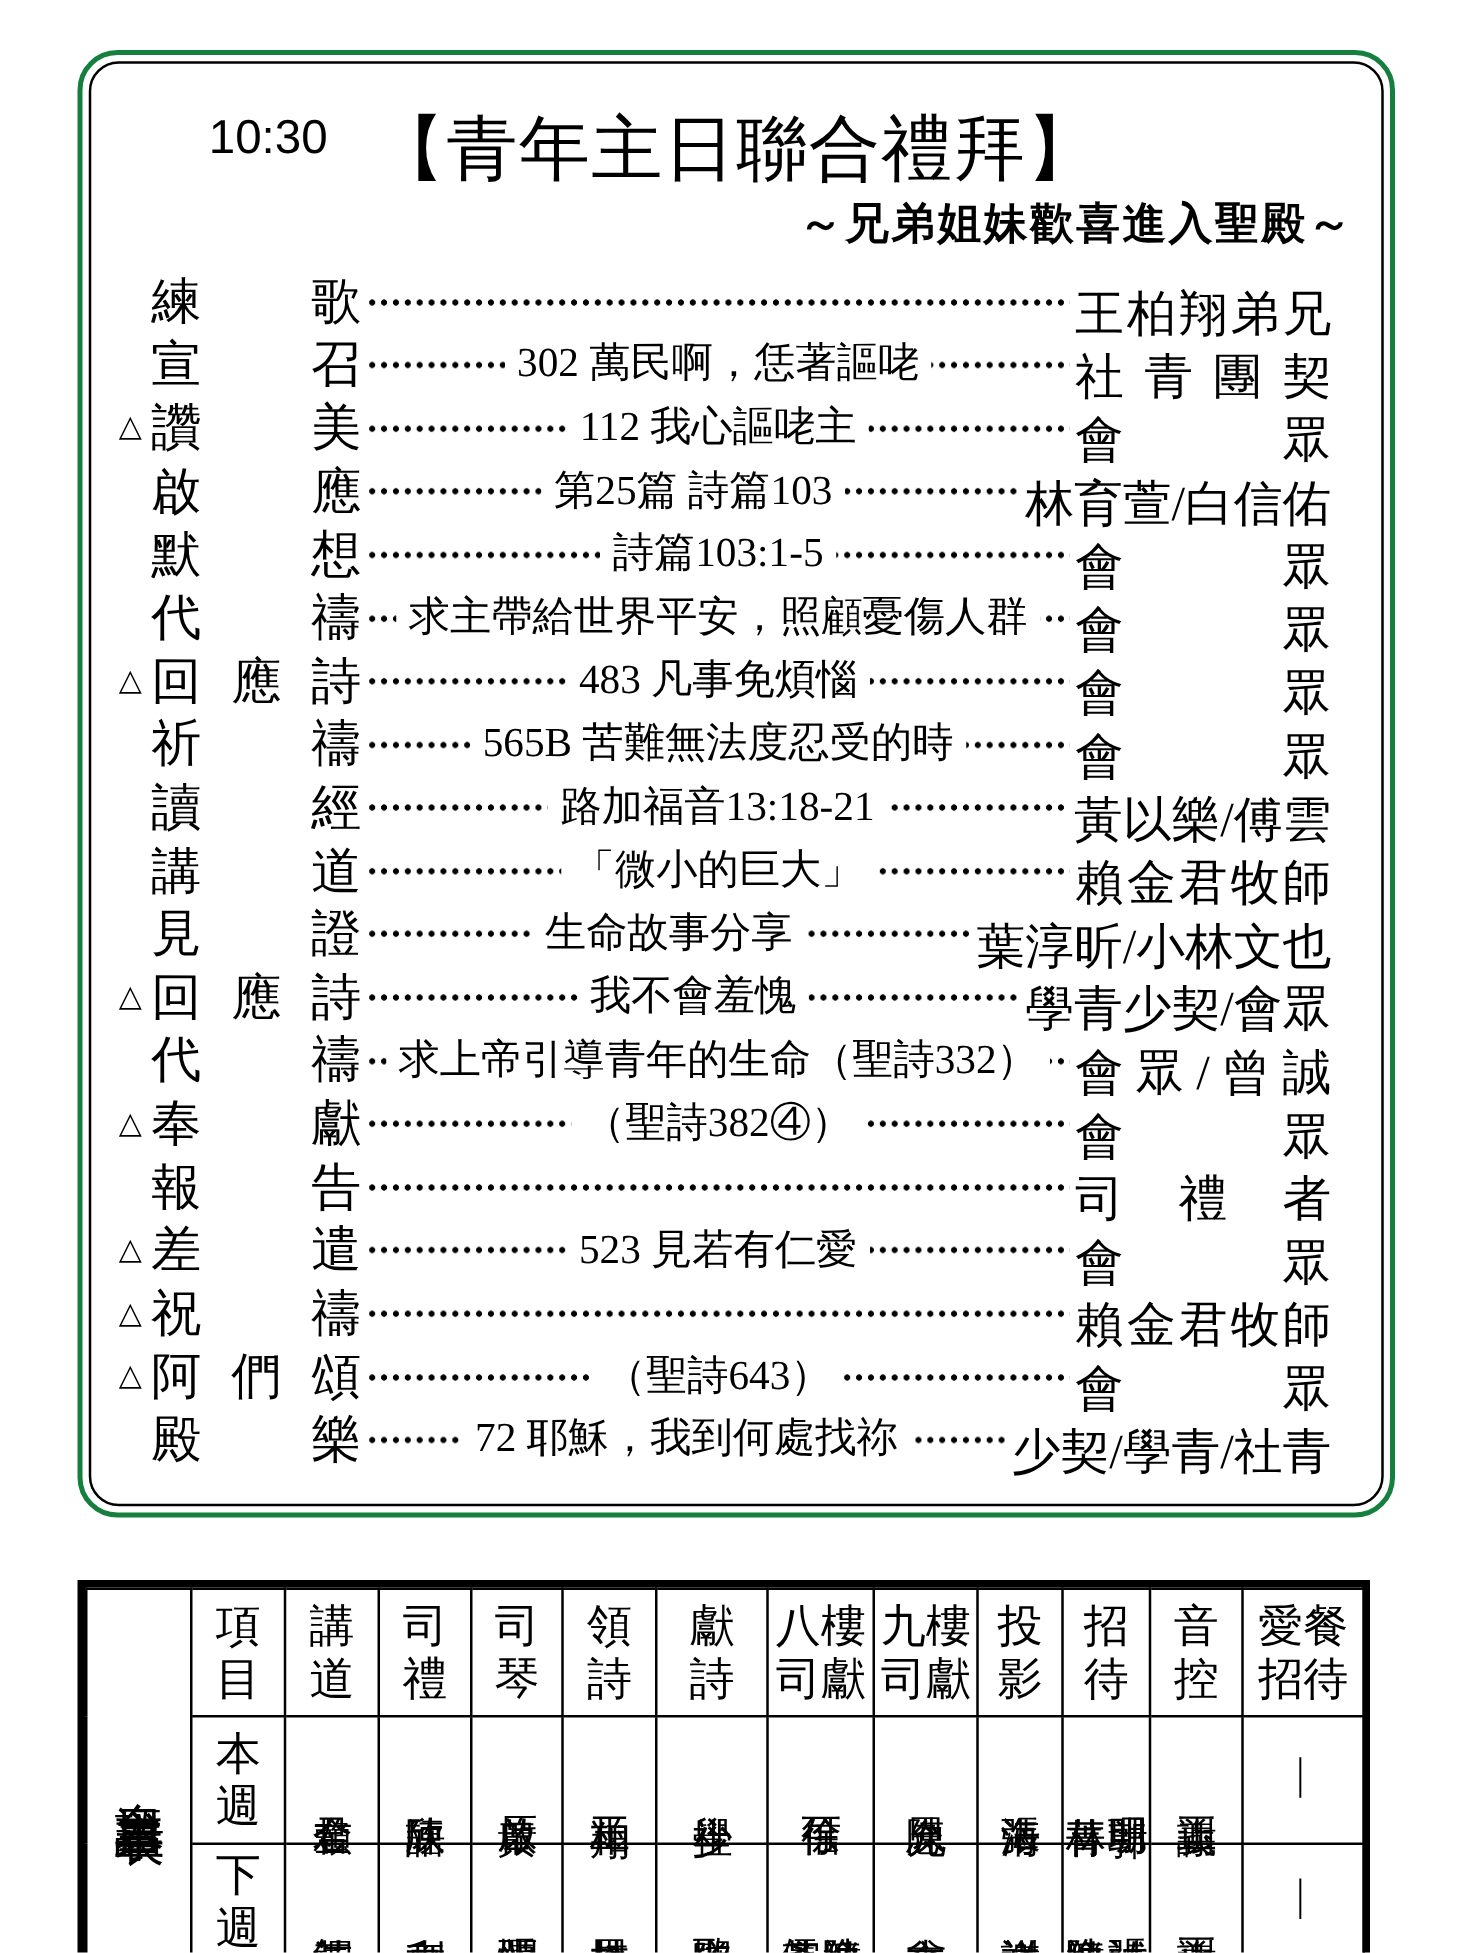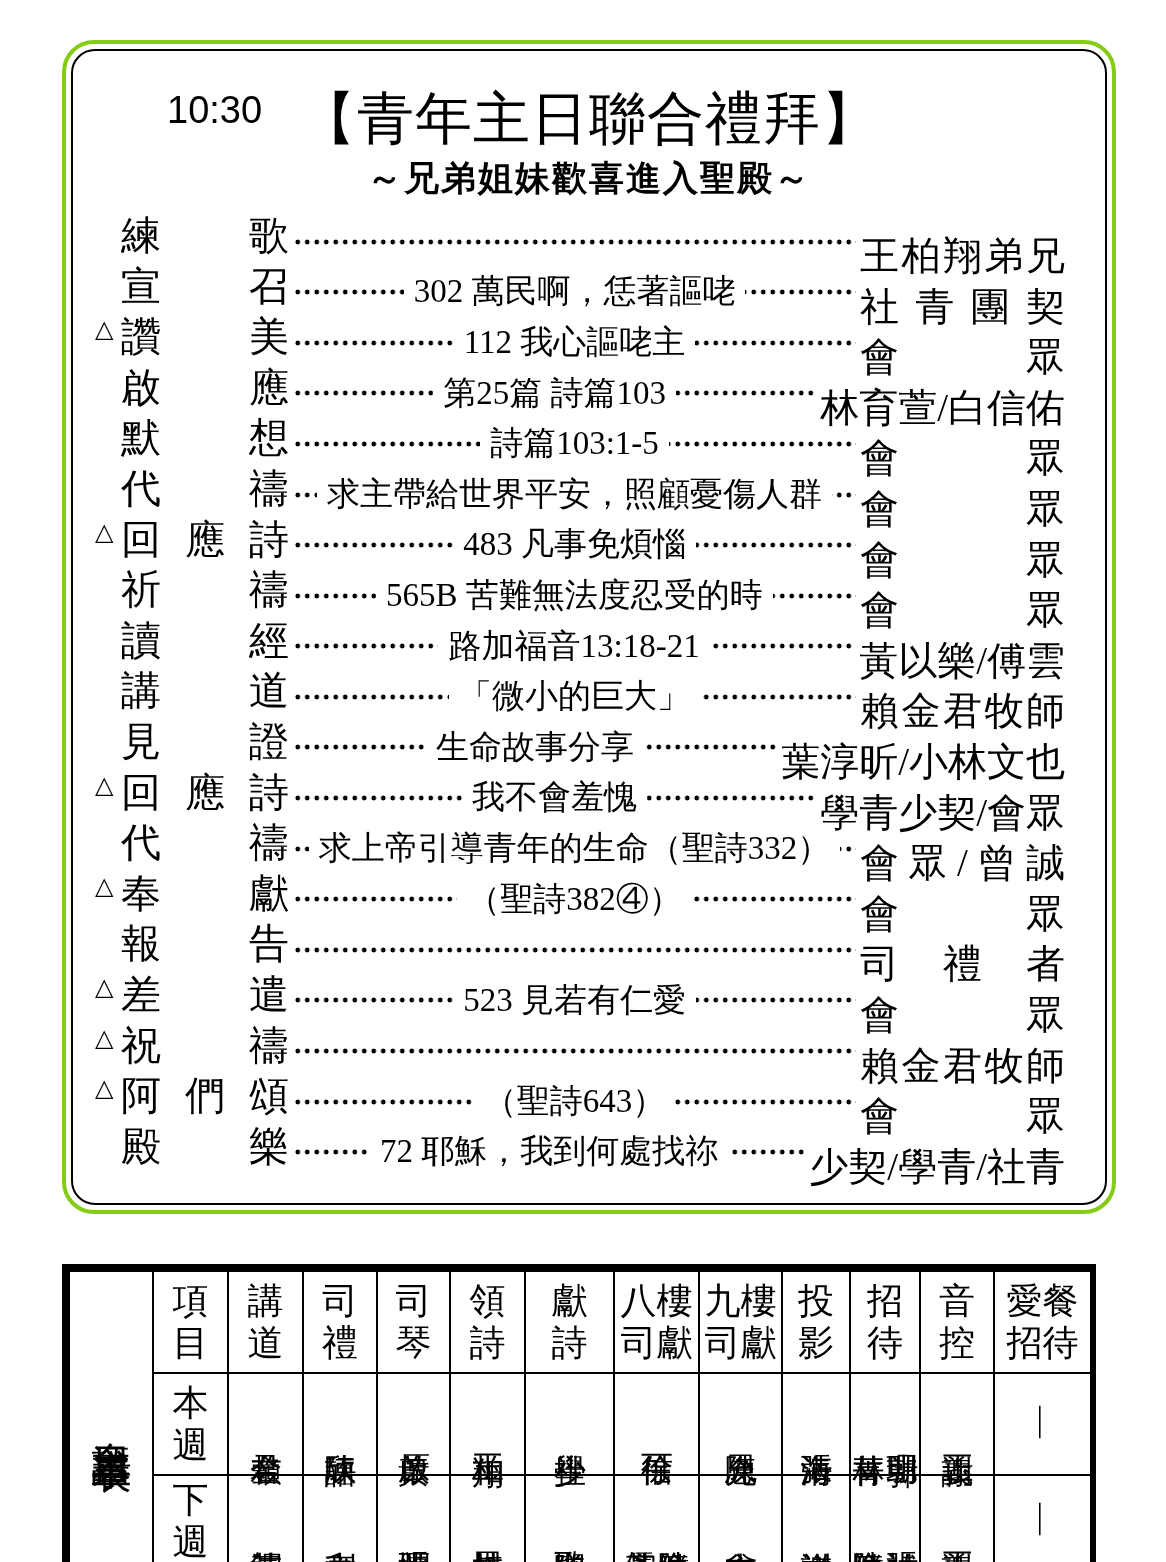--- a/index.html
+++ b/index.html
@@ -2,46 +2,46 @@
 <html><head>
 <meta charset="utf-8">
 <style>
   * { box-sizing: border-box; margin: 0; padding: 0; }
   html, body { width: 1166px; height: 1562px; overflow: hidden; background: #ffffff; }
   body { font-family: "Liberation Serif", "DejaVu Serif", serif; color: #000; }
 
   
   .box-outer {
     width: 1054px; margin: 40px 0 0 62px;
-    border: 4px solid #84cc16; border-radius: 32px; padding: 5px;
+    border: 4px solid #15803d; border-radius: 32px; padding: 5px;
   }
   .box-inner {
     border: 2px solid #000; border-radius: 24px;
     padding: 24px 22px 26px 22px; min-height: 1128px;
   }
   .head { position: relative; height: 62px; margin-top: 6px; }
   .time {
     position: absolute; left: 72px; top: 8px;
     font-family: "Liberation Sans", sans-serif; font-size: 38px;
   }
   .title {
     position: absolute; left: 50%; transform: translateX(-50%);
     white-space: nowrap; font-size: 57px; letter-spacing: 1px;
   }
   .date {
     position: absolute; right: 22px; top: 4px;
     font-family: "Liberation Sans", sans-serif; font-size: 40px;
   }
   .subtitle {
-    text-align: center; margin-top: 12px;
+    text-align: right; margin-top: 12px;
     font-family: Liberation Mono, monospace; font-weight: bold;
     font-size: 35px; letter-spacing: 2px;
   }
   .program { margin-top: 14px; }
-  .prow { display: flex; height: 50.6px; padding-right: 18px; }
+  .prow { display: flex; align-items: center; height: 50.6px; padding-right: 18px; }
   .mk { width: 26px; flex: 0 0 26px; font-size: 24px; text-align: left; line-height: 1; }
   .lab {
     width: 168px; flex: 0 0 168px; font-size: 40px; line-height: 1;
     text-align: justify; text-align-last: justify; text-justify: inter-character;
   }
   .leader {
     flex: 1 1 auto; align-self: stretch; margin: 12px 4px;
     display: flex; align-items: center; justify-content: center;
     background-image: radial-gradient(circle, #000 2.1px, transparent 2.6px);
     background-size: 9.5px 9.5px; background-position: 0 50%; background-repeat: repeat-x;

